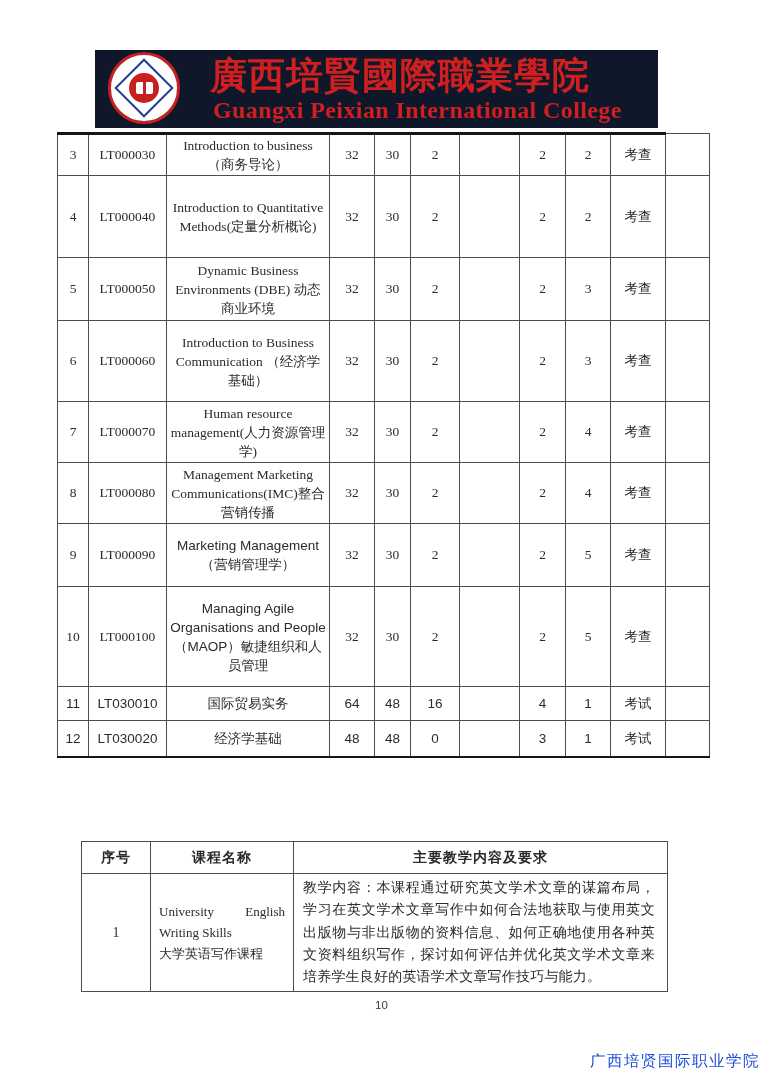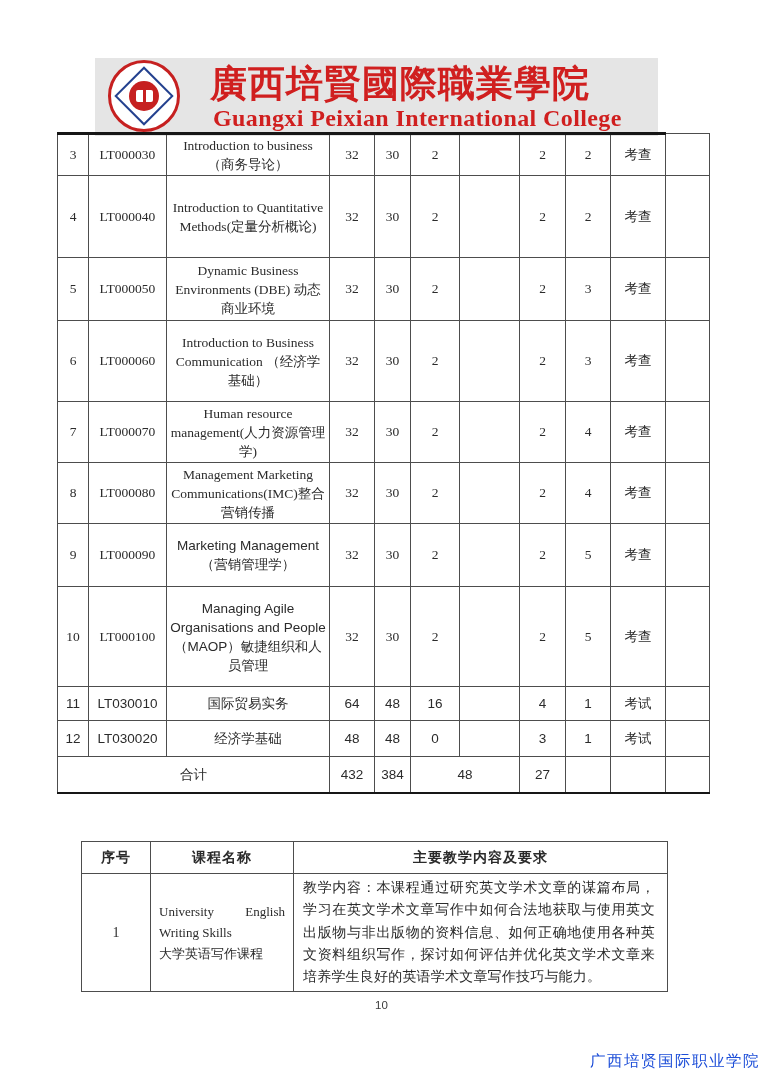--- a/index.html
+++ b/index.html
@@ -1,20 +1,20 @@
 <!DOCTYPE html>
 <html lang="zh"><head>
 <meta charset="utf-8">
 <style>
   html,body{margin:0;padding:0;background:#ffffff;}
   .page{position:relative;width:763px;height:1080px;background:#ffffff;overflow:hidden;
         font-family:"Liberation Serif","DejaVu Serif",serif;color:#2b2b2b;}
 
   
-  .header-band{position:absolute;left:95px;top:50px;width:563px;height:78px;background:#e5e5e5;margin-top:8px;}
+  .header-band{position:absolute;left:95px;top:50px;width:563px;height:78px;background:#0f172a;}
   .logo{position:absolute;left:13px;top:2px;width:72px;height:72px;border-radius:50%;
         background:#ffffff;border:3px solid #c62020;box-sizing:border-box;}
   .logo-diamond{position:absolute;left:50%;top:50%;width:42px;height:42px;margin:-21px 0 0 -21px;
         border:2.5px solid #24418f;box-sizing:border-box;transform:rotate(45deg);background:#fff;}
   .logo-core{position:absolute;left:50%;top:50%;width:30px;height:30px;margin:-15px 0 0 -15px;
         border-radius:50%;background:#c62020;display:flex;align-items:center;justify-content:center;}
   .logo-book{width:17px;height:12px;border-radius:2px;
         background:linear-gradient(to right,#ffffff 44%,#c62020 44%,#c62020 56%,#ffffff 56%);}
   .hdr-zh{position:absolute;left:115px;top:6px;font-size:37px;line-height:40px;font-weight:bold;
         color:#d01f1f;letter-spacing:1px;white-space:nowrap;}
@@ -209,30 +209,20 @@
       <td class="name serifcell">经济学基础</td>
       <td>48</td>
       <td>48</td>
       <td>0</td>
       <td></td>
       <td>3</td>
       <td>1</td>
       <td class="serifcell">考试</td>
       <td></td>
     </tr>
-    <tr class="h33">
-      <td colspan="3">合计</td>
-      <td class="sanscell">432</td>
-      <td class="sanscell">384</td>
-      <td colspan="2" class="sanscell">48</td>
-      <td class="sanscell">27</td>
-      <td></td>
-      <td></td>
-      <td></td>
-    </tr>
   </tbody>
     </table>
 
 
   <table class="t2">
     <colgroup>
       <col style="width:69px">
         <col style="width:143px">
         <col style="width:374px">
     </colgroup>

